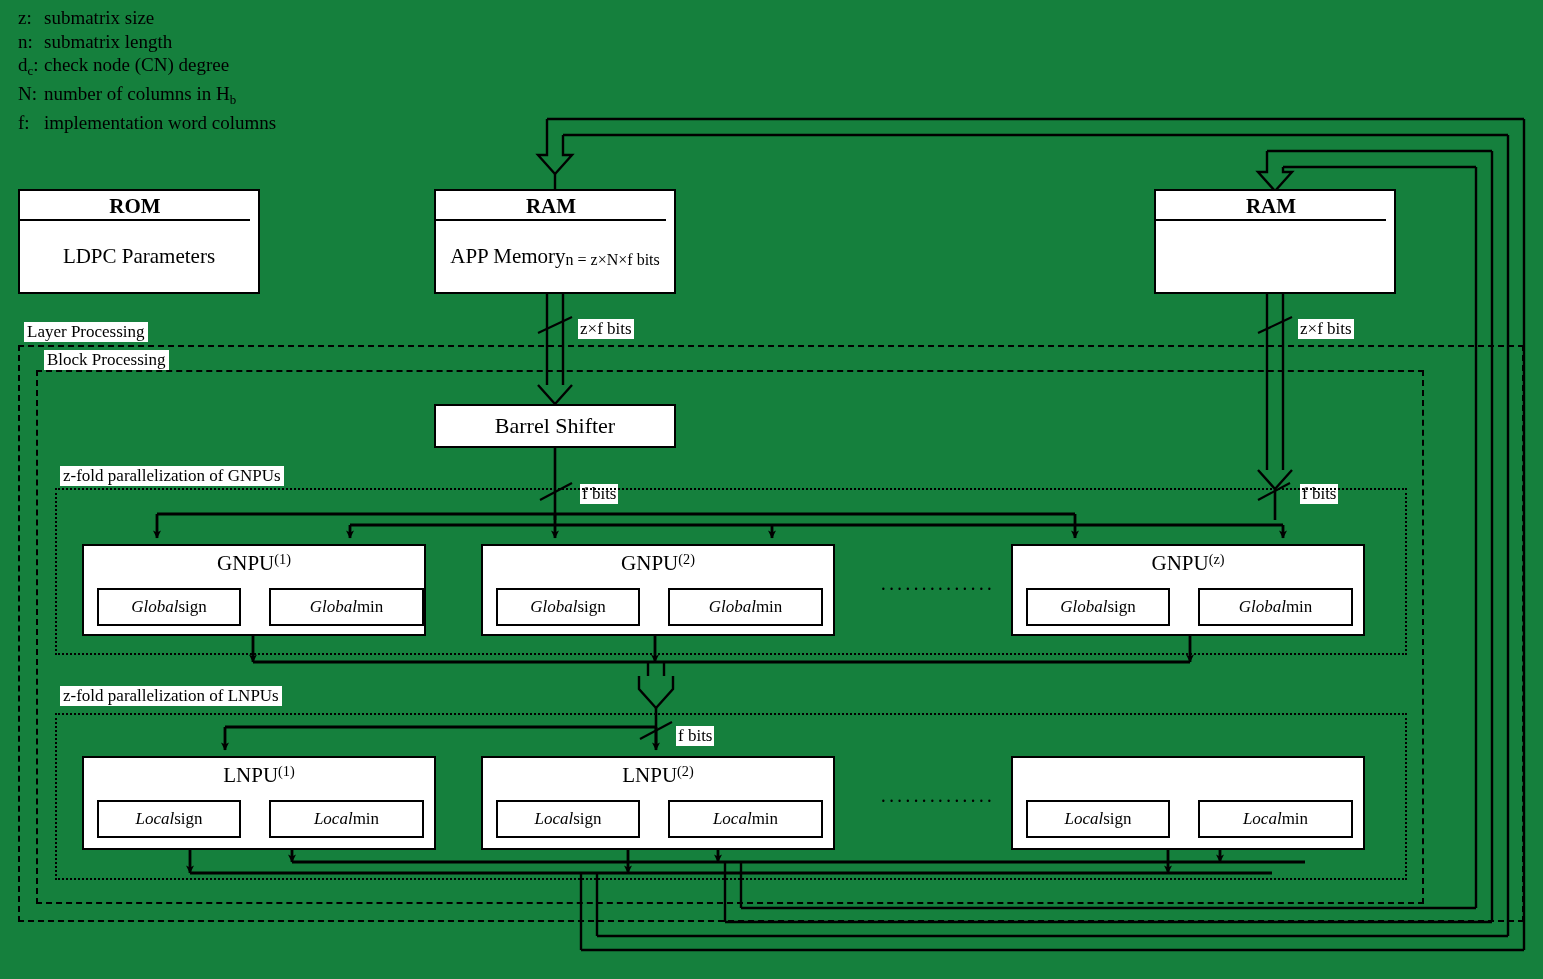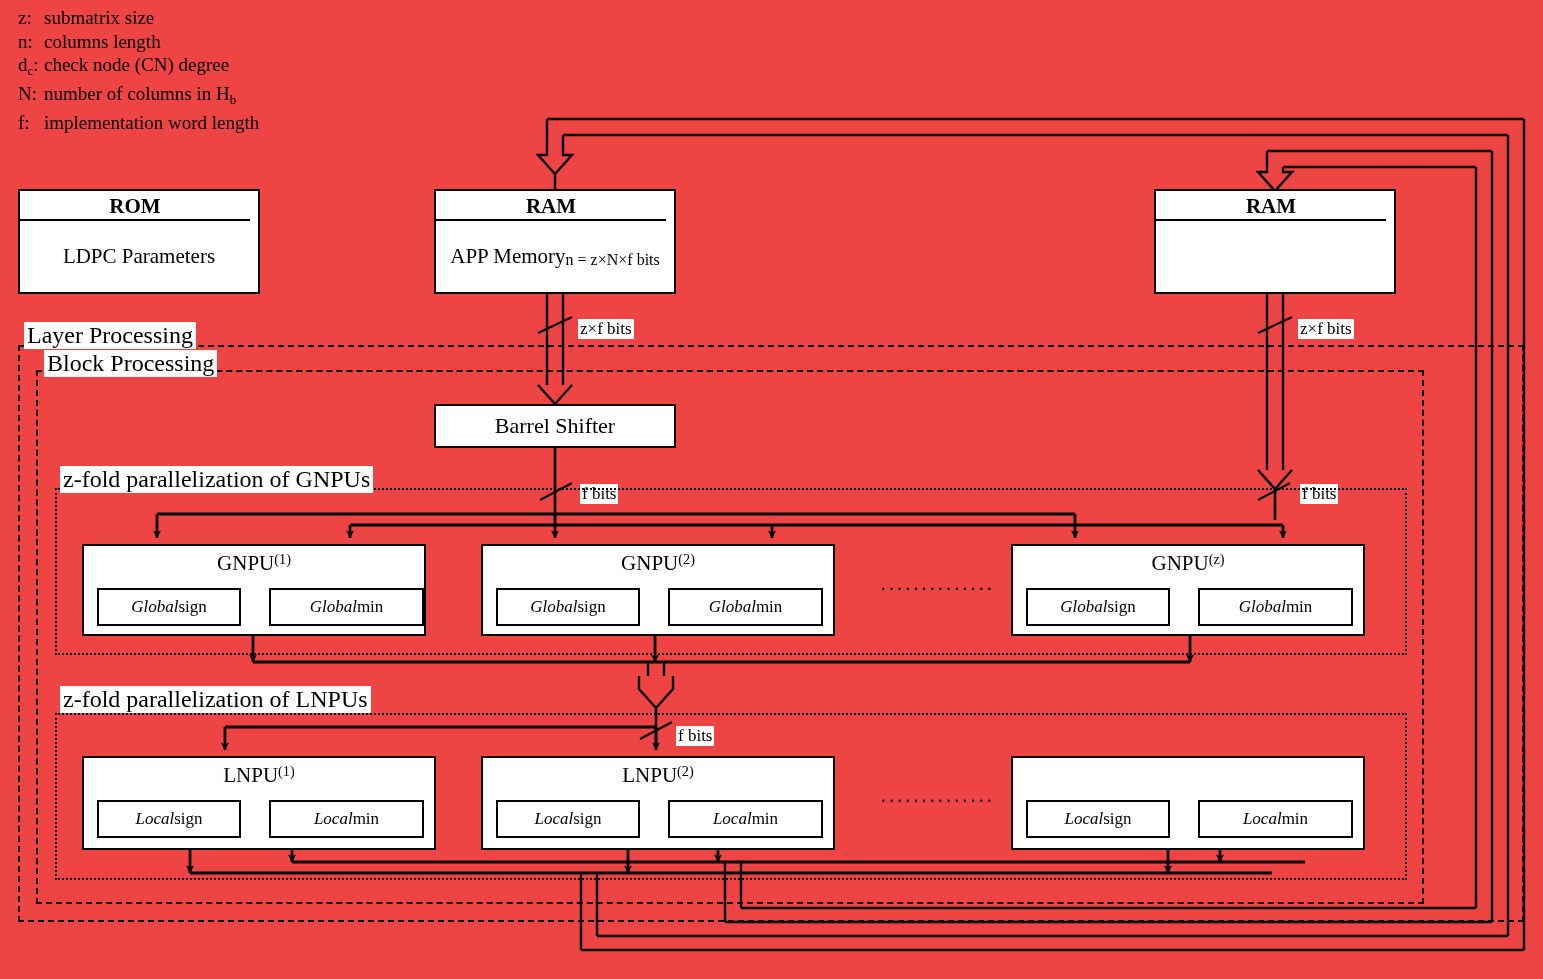--- a/index.html
+++ b/index.html
@@ -4,21 +4,21 @@
 <style>
   html, body {
     margin: 0;
     padding: 0;
     background: #ffffff;
   }
   #canvas {
     position: relative;
     width: 1543px;
     height: 979px;
-    background: #ef4444;
+    background: #15803d;
     font-family: "Liberation Serif", "DejaVu Serif", serif;
     color: #000000;
     overflow: hidden;
   }
   #svg-layer {
     position: absolute;
     left: 0; top: 0;
     width: 1543px;
     height: 979px;
   }
@@ -96,21 +96,21 @@
     background: transparent;
   }
   .frame-dotted {
     position: absolute;
     border: 2.5px dotted #000;
     box-sizing: border-box;
     background: transparent;
   }
   .frame-label {
     position: absolute;
-    font-size: 24px;
+    font-size: 17px;
     background: #fff;
     padding: 0 3px;
     white-space: nowrap;
   }
 
   
   .npu {
     position: absolute;
     border: 2.5px solid #000;
     background: #fff;
@@ -240,30 +240,30 @@
       <path d="M1275,191 L1275,189" stroke-width="2.4"></path>
 
     </g>
   </svg>
 
   <div class="legend">
     <span class="legend-row">
       <span class="legend-key">z:</span><span>submatrix size</span>
     </span>
     <span class="legend-row">
-      <span class="legend-key">n:</span><span>columns length</span>
+      <span class="legend-key">n:</span><span>submatrix length</span>
     </span>
     <span class="legend-row">
       <span class="legend-key">d<sub>c</sub>:</span><span>check node  (CN) degree</span>
     </span>
     <span class="legend-row">
       <span class="legend-key">N:</span><span>number of columns in H<sub>b</sub></span>
     </span>
     <span class="legend-row">
-      <span class="legend-key">f:</span><span>implementation word length</span>
+      <span class="legend-key">f:</span><span>implementation word columns</span>
     </span>
   </div>
 
   <div class="blk" style="left:18px; top:189px; width:242px; height:105px;">
     <div class="mem-title">ROM</div>
     <div class="rom-body">LDPC Parameters</div>
   </div>
 
   <div class="blk" style="left:434px; top:189px; width:242px; height:105px;">
     <div class="mem-title">RAM</div>

